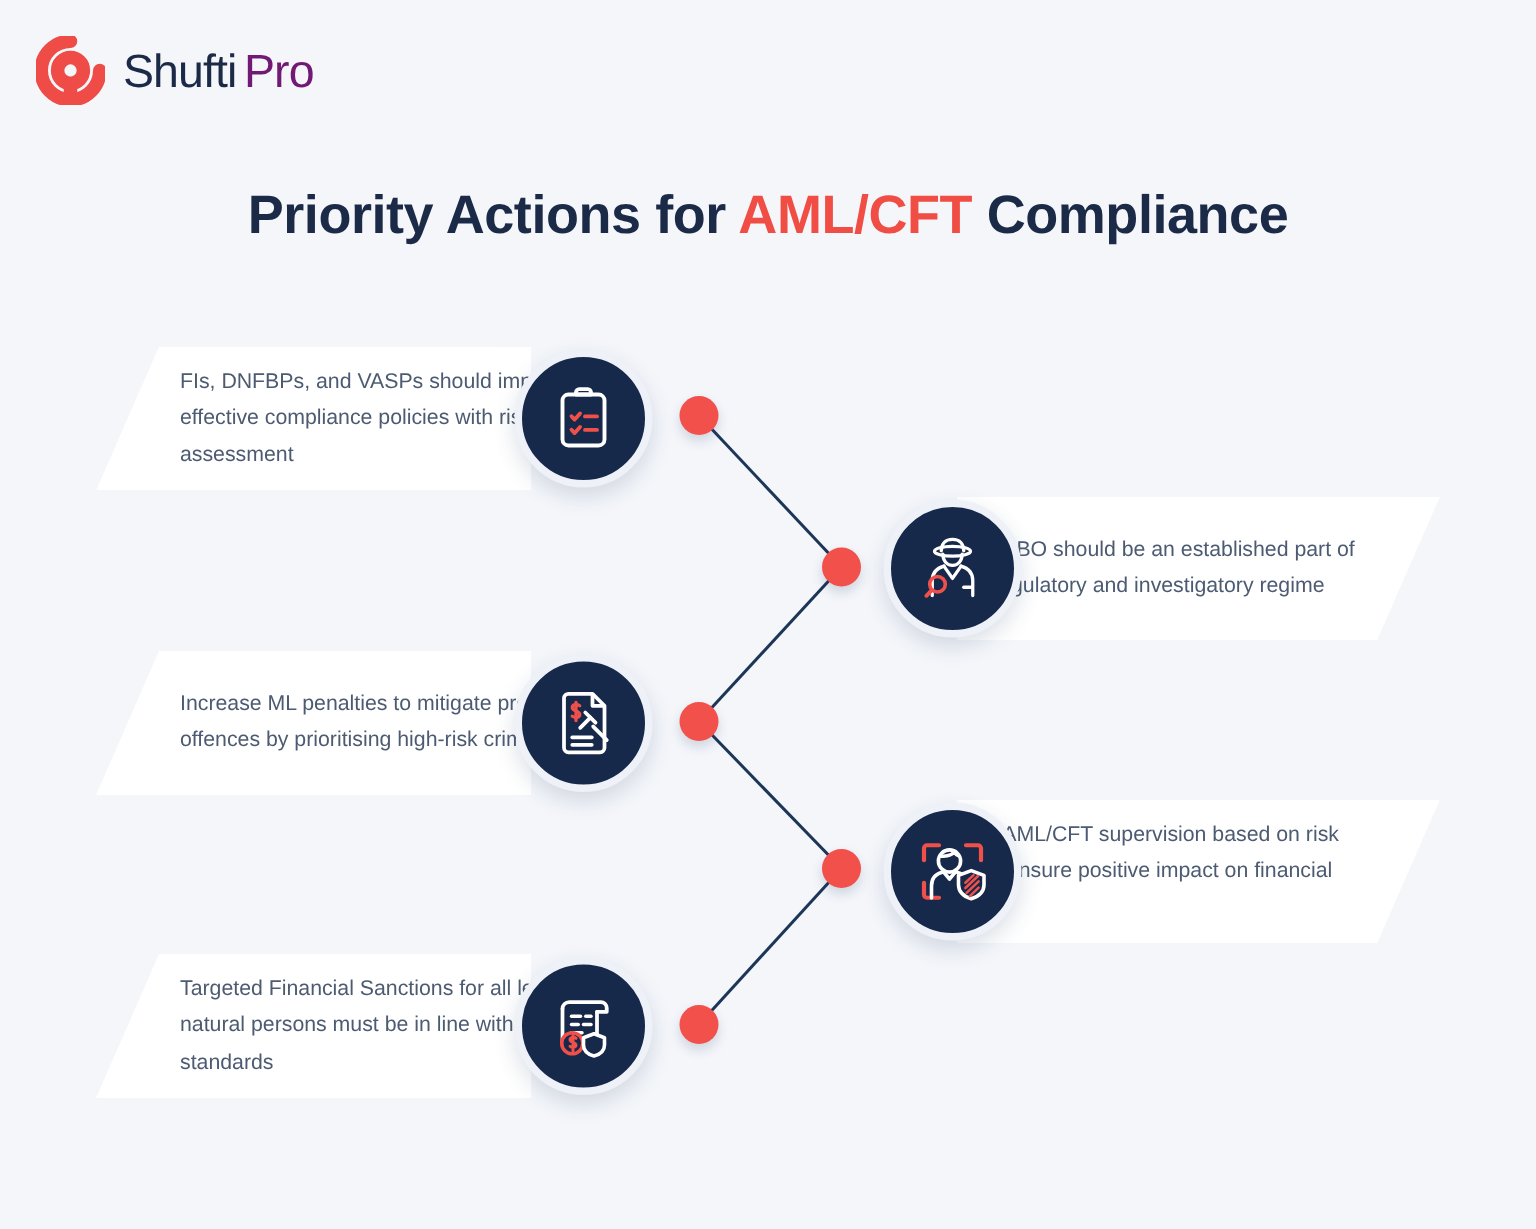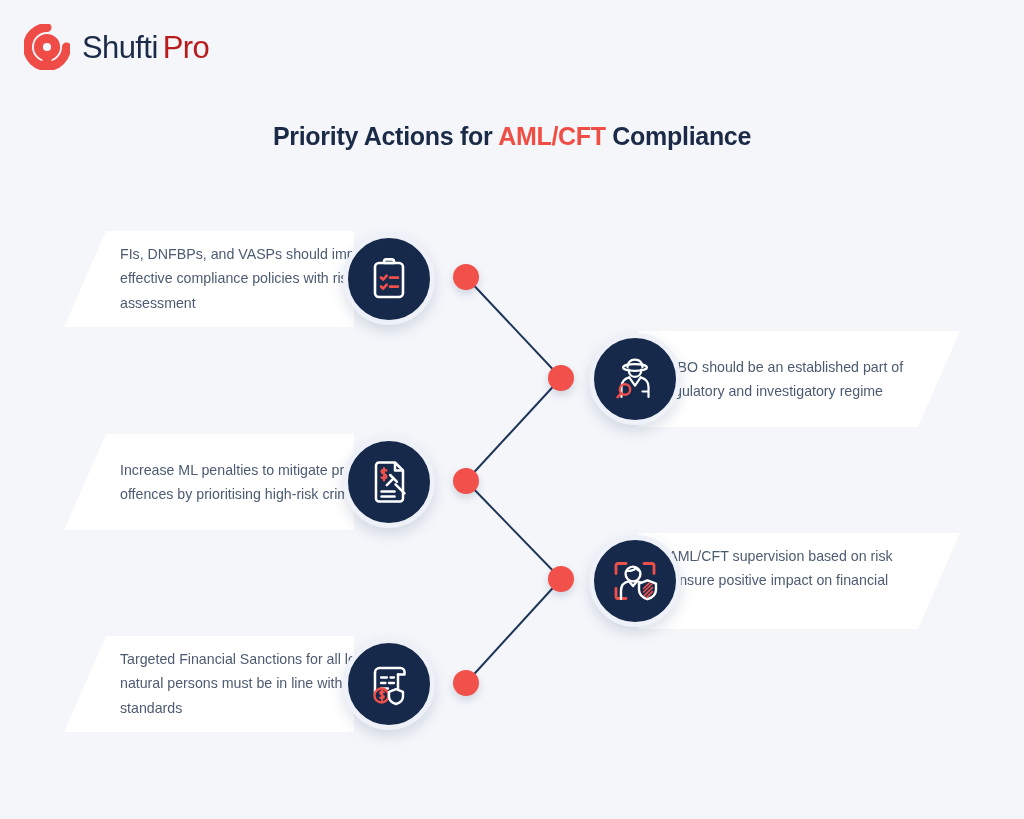--- a/index.html
+++ b/index.html
@@ -28,29 +28,29 @@
   }
   #brand-logo .mark { width: 46px; height: 46px; flex: 0 0 46px; }
   #brand-logo .wordmark {
     font-size: 31px;
     letter-spacing: -0.6px;
     line-height: 1;
     white-space: nowrap;
     color: #1b2a47;
   }
   #brand-logo .wordmark .w1 { font-weight: 400; }
-  #brand-logo .wordmark .w2 { font-weight: 400; color: #b91c1c; margin-left: 5px; }
+  #brand-logo .wordmark .w2 { font-weight: 400; color: #701a75; margin-left: 5px; }
 
   
   #page-title {
     position: absolute;
     left: 0; right: 0;
     top: 122px;
     text-align: center;
-    font-size: 25px;
+    font-size: 36px;
     font-weight: 700;
     letter-spacing: -0.3px;
     color: #1b2a47;
   }
   #page-title .accent { color: #f04e45; }
 
   
   #diagram {
     position: absolute;
     left: 0; top: 0;

